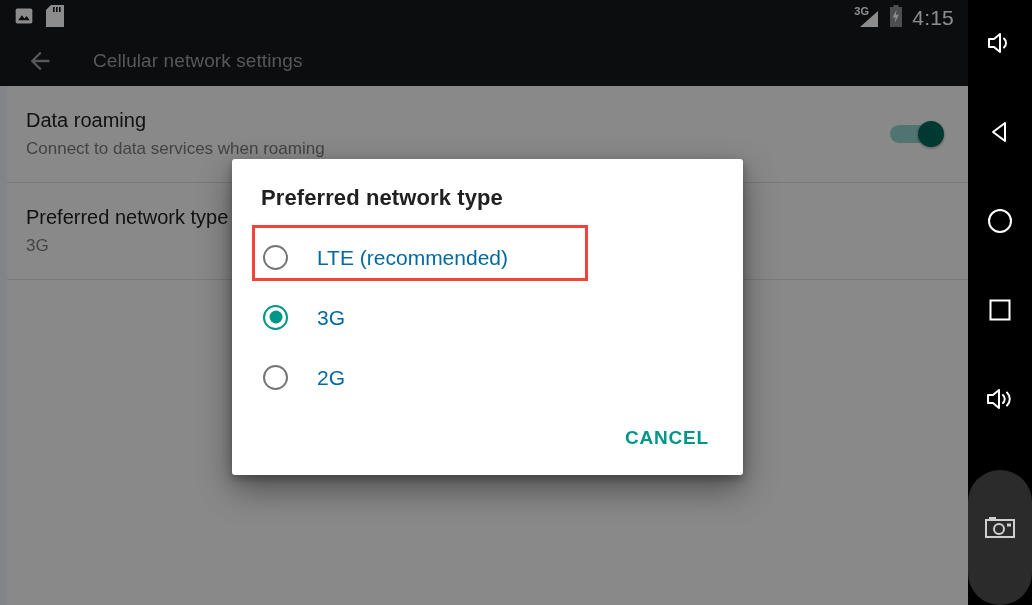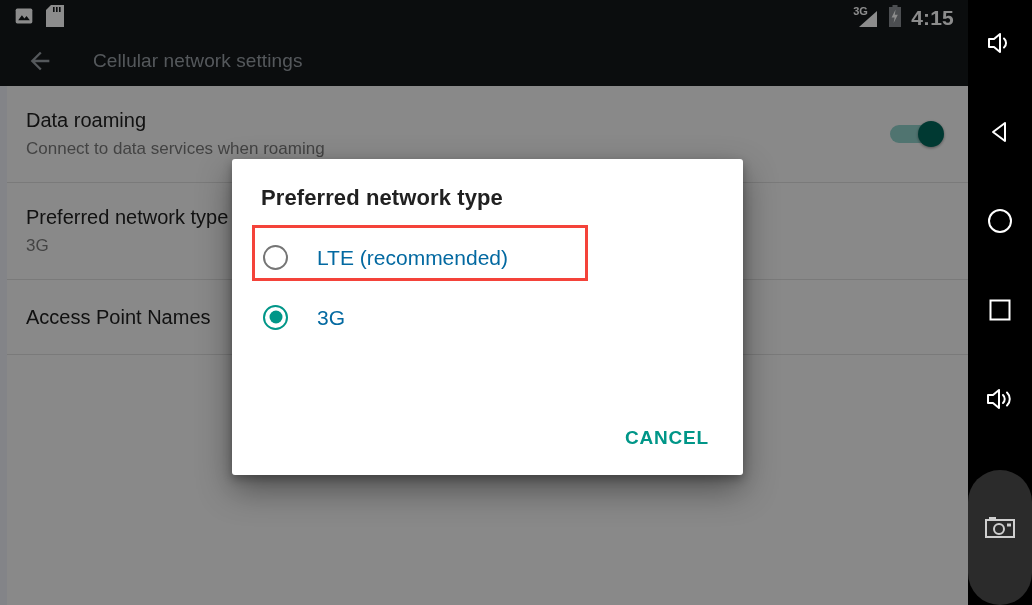--- a/index.html
+++ b/index.html
@@ -54,21 +54,21 @@
     position: absolute;
     right: 14px; top: 0;
     height: 36px;
     display: flex;
     align-items: center;
     gap: 9px;
   }
   .sb-icon { display: block; }
   #clock {
     font-size: 21px;
-    font-weight: 700;
+    font-weight: 400;
     color: #ffffff;
     letter-spacing: 0.2px;
     line-height: 1;
     padding-bottom: 1px;
   }
   #signal-wrap {
     position: relative;
     width: 26px;
     height: 22px;
   }
@@ -342,23 +342,20 @@
             <div id="switch-track"></div>
             <div id="switch-thumb"></div>
           </div>
         </div>
 
         <div class="row row-2line">
           <div class="row-title">Preferred network type</div>
           <div class="row-sub">3G</div>
         </div>
 
-        <div class="row row-1line">
-          <div class="row-title">Access Point Names</div>
-        </div>
 
 
         <div id="spacer-row"></div>
       </div>
     </div>
 
     <div id="status-bar">
       <div id="status-left">
         <span class="sb-icon">
           <svg width="20" height="20" viewBox="0 0 24 24">
@@ -409,20 +406,24 @@
 
       <div id="options">
         <div class="option">
           <span class="radio off"></span>
           <span class="option-label">LTE (recommended)</span>
         </div>
         <div class="option">
           <span class="radio on"></span>
           <span class="option-label">3G</span>
         </div>
+        <div class="option">
+          <span class="radio off"></span>
+          <span class="option-label">2G</span>
+        </div>
       </div>
 
       <div id="highlight-box"></div>
 
       <div id="cancel-button">CANCEL</div>
     </div>
 
   </div>
 
   <div id="navbar">

